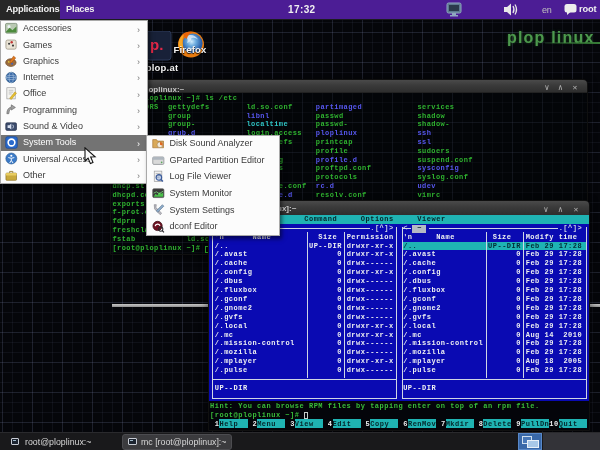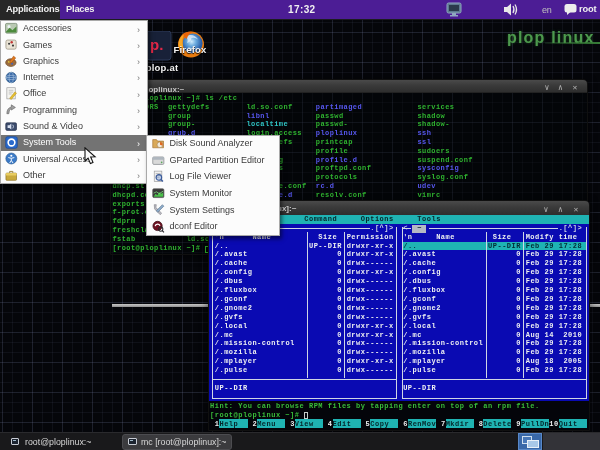--- a/index.html
+++ b/index.html
@@ -178,21 +178,21 @@
 <div style="position:absolute;left:219.4px;top:419.4px;width:28.3px;height:8.9px;background:#1fb3b3"></div>
 <div style="position:absolute;left:257.1px;top:419.4px;width:28.3px;height:8.9px;background:#1fb3b3"></div>
 <div style="position:absolute;left:294.8px;top:419.4px;width:28.3px;height:8.9px;background:#1fb3b3"></div>
 <div style="position:absolute;left:332.5px;top:419.4px;width:28.3px;height:8.9px;background:#1fb3b3"></div>
 <div style="position:absolute;left:370.1px;top:419.4px;width:28.3px;height:8.9px;background:#1fb3b3"></div>
 <div style="position:absolute;left:407.8px;top:419.4px;width:28.3px;height:8.9px;background:#1fb3b3"></div>
 <div style="position:absolute;left:445.5px;top:419.4px;width:28.3px;height:8.9px;background:#1fb3b3"></div>
 <div style="position:absolute;left:483.2px;top:419.4px;width:28.3px;height:8.9px;background:#1fb3b3"></div>
 <div style="position:absolute;left:520.9px;top:419.4px;width:28.3px;height:8.9px;background:#1fb3b3"></div>
 <div style="position:absolute;left:558.5px;top:419.4px;width:28.3px;height:8.9px;background:#1fb3b3"></div>
-  <pre id="mcpre">  <span class="k">Left</span>     <span class="k">File</span>     <span class="k">Command</span>     <span class="k">Options</span>     <span class="k">Tools</span>                               
+  <pre id="mcpre">  <span class="k">Left</span>     <span class="k">File</span>     <span class="k">Command</span>     <span class="k">Options</span>     <span class="k">Viewer</span>                               
                                   <span class="f">.[^]&gt;</span>  <span class="f">&lt;</span>  <span class="k">~</span>                             <span class="f">.[^]&gt;</span> 
  <span class="y">'n</span>      <span class="w">Name</span>          <span class="w">Size</span>  <span class="w">Permission</span>  <span class="y">'n</span>     <span class="w">Name</span>        <span class="w">Size</span>   <span class="w">Modify time</span>  
  <span class="w">/..</span>                 <span class="w">UP--DIR</span> <span class="w">drwxr-xr-x</span>  <span class="n">/..</span>               <span class="n">UP--DIR</span> <span class="n">Feb 29 17:28</span> 
  <span class="w">/.avast</span>                   <span class="w">0</span> <span class="w">drwxr-xr-x</span>  <span class="w">/.avast</span>                 <span class="w">0</span> <span class="w">Feb 29 17:28</span> 
  <span class="w">/.cache</span>                   <span class="w">0</span> <span class="w">drwx------</span>  <span class="w">/.cache</span>                 <span class="w">0</span> <span class="w">Feb 29 17:28</span> 
  <span class="w">/.config</span>                  <span class="w">0</span> <span class="w">drwxr-xr-x</span>  <span class="w">/.config</span>                <span class="w">0</span> <span class="w">Feb 29 17:28</span> 
  <span class="w">/.dbus</span>                    <span class="w">0</span> <span class="w">drwx------</span>  <span class="w">/.dbus</span>                  <span class="w">0</span> <span class="w">Feb 29 17:28</span> 
  <span class="w">/.fluxbox</span>                 <span class="w">0</span> <span class="w">drwx------</span>  <span class="w">/.fluxbox</span>               <span class="w">0</span> <span class="w">Feb 29 17:28</span> 
  <span class="w">/.gconf</span>                   <span class="w">0</span> <span class="w">drwx------</span>  <span class="w">/.gconf</span>                 <span class="w">0</span> <span class="w">Feb 29 17:28</span> 
  <span class="w">/.gnome2</span>                  <span class="w">0</span> <span class="w">drwx------</span>  <span class="w">/.gnome2</span>                <span class="w">0</span> <span class="w">Feb 29 17:28</span> 

